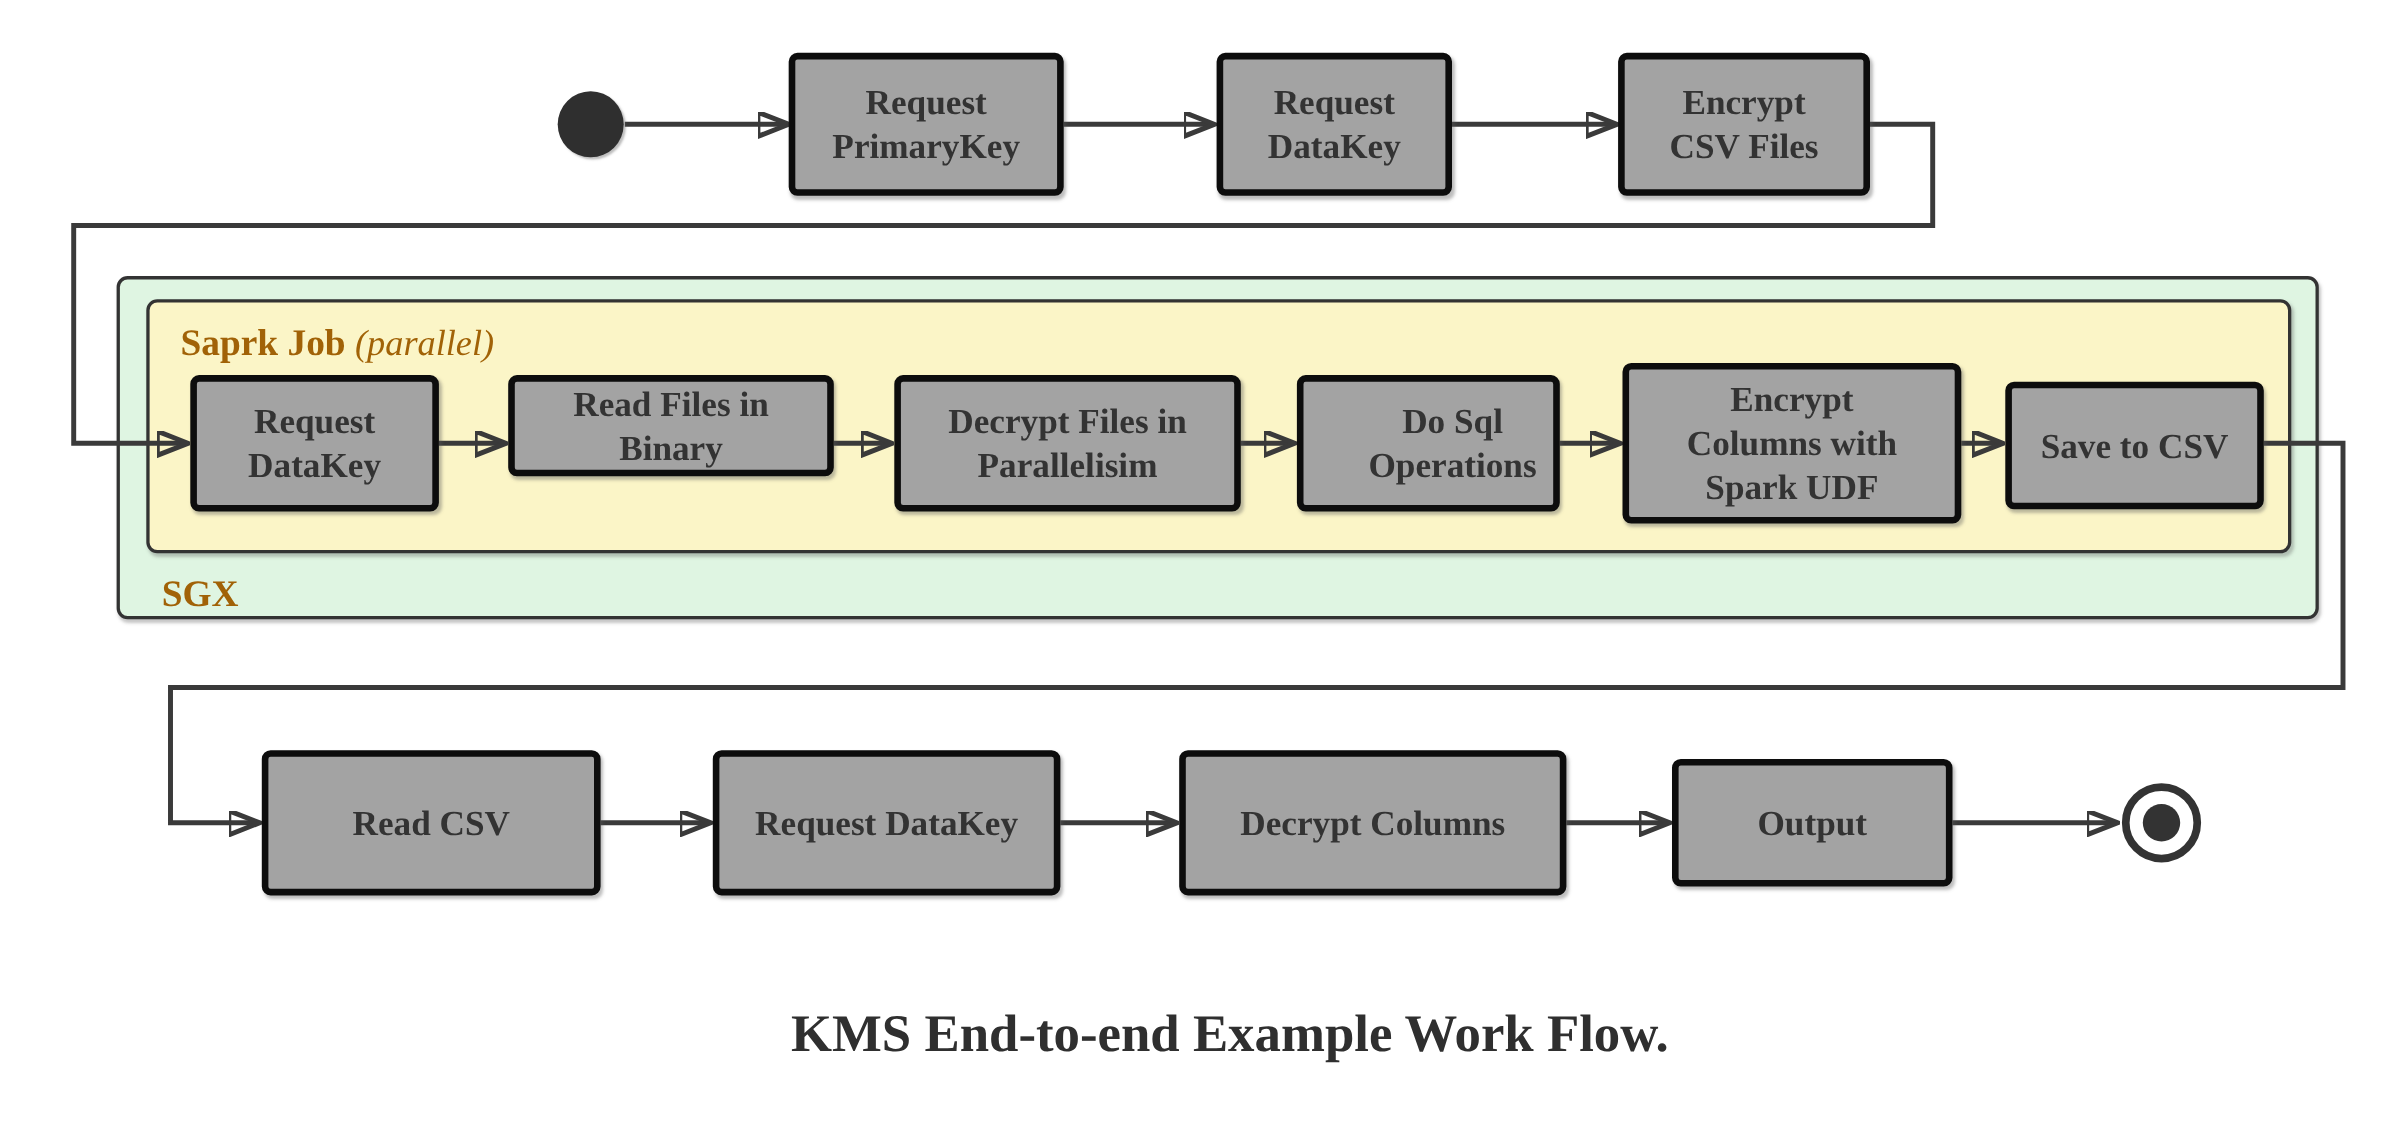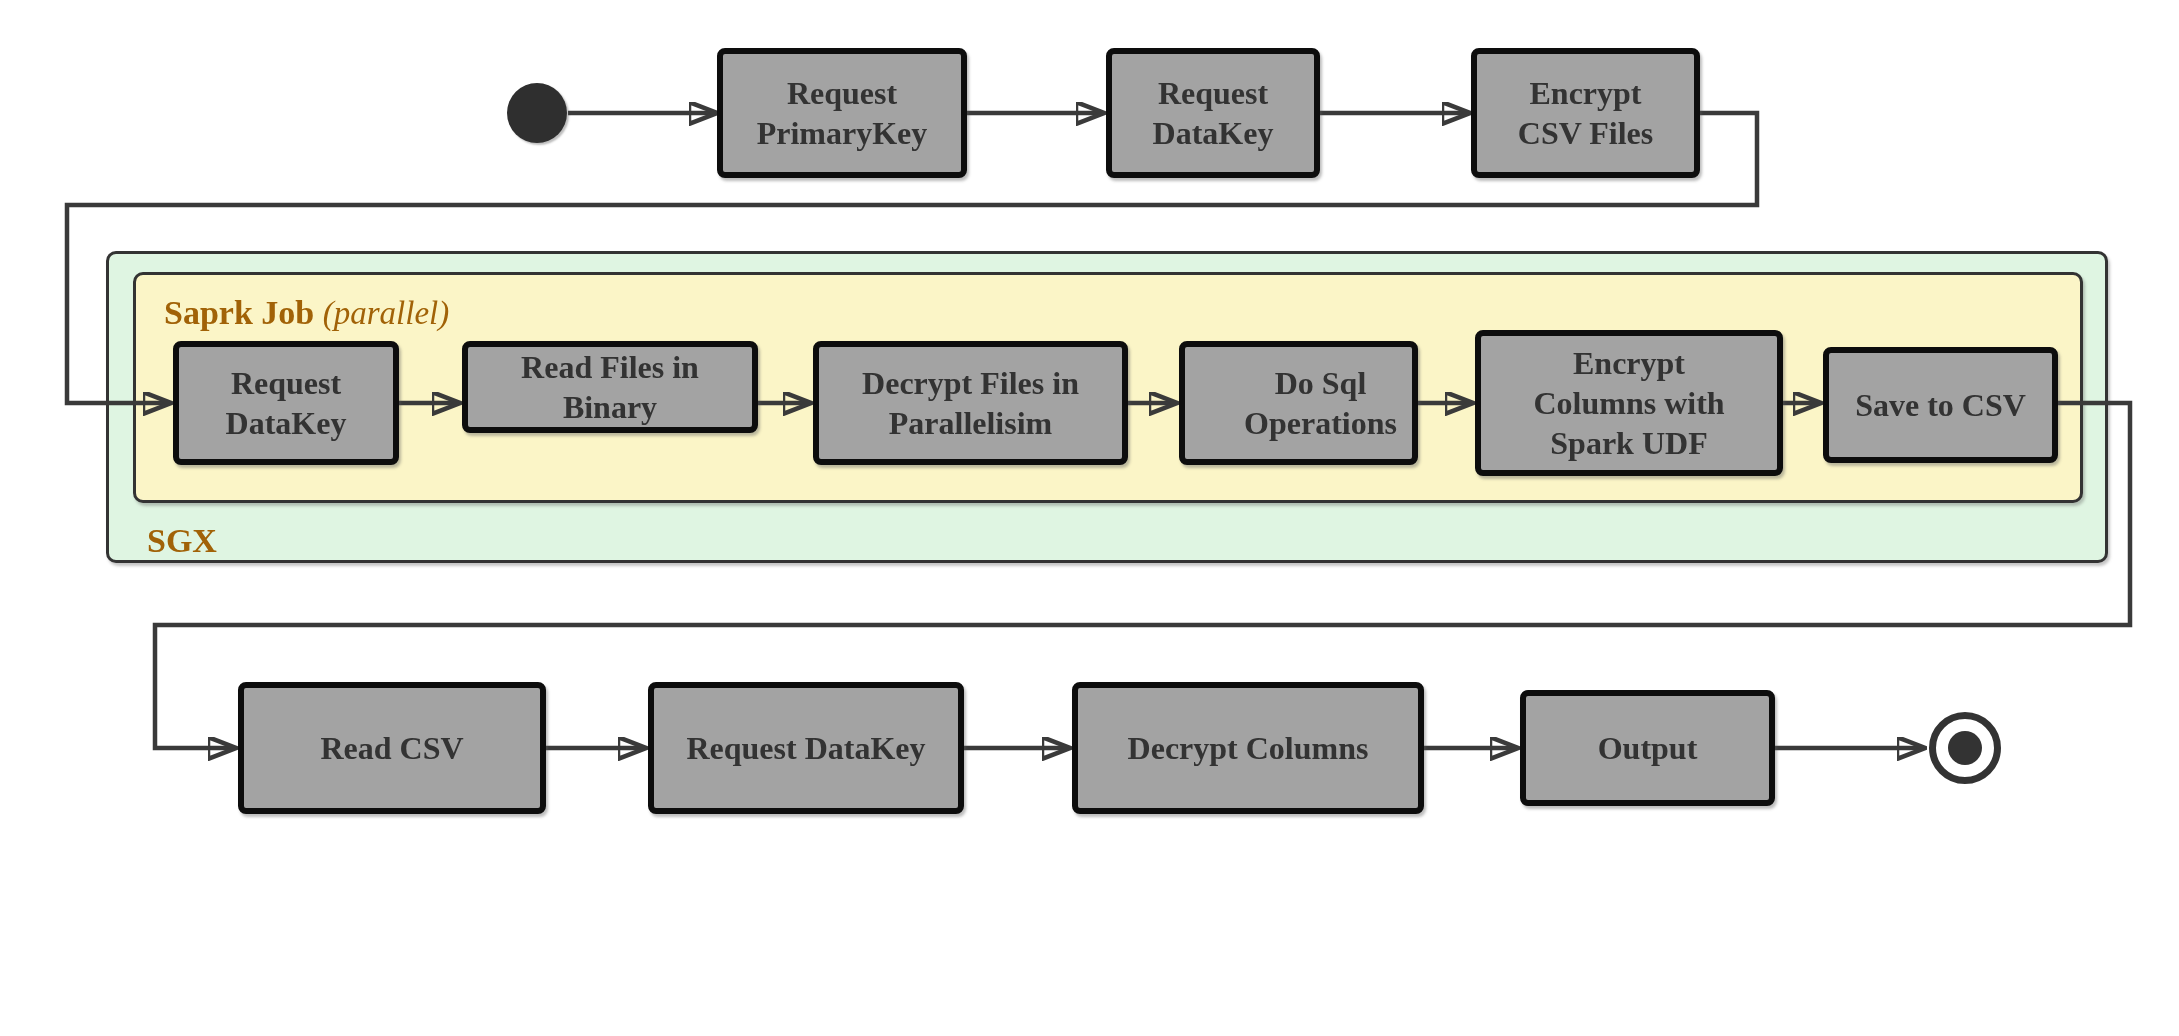--- a/index.html
+++ b/index.html
@@ -186,14 +186,15 @@
 
   <div class="node" style="left:1823px; top:347px; width:235px; height:116px;">Save to CSV</div>
   <div class="node" style="left:648px; top:682px; width:316px; height:132px;">Request DataKey</div>
   <div class="node" style="left:1072px; top:682px; width:352px; height:132px;">Decrypt Columns</div>
   <div class="node" style="left:1520px; top:690px; width:255px; height:116px;">Output</div>
 
   <div class="end-circle">
     <div class="dot"></div>
   </div>
 
+  <div class="caption">KMS End-to-end Example Work Flow.</div>
 
 </div>
 
 </body></html>

